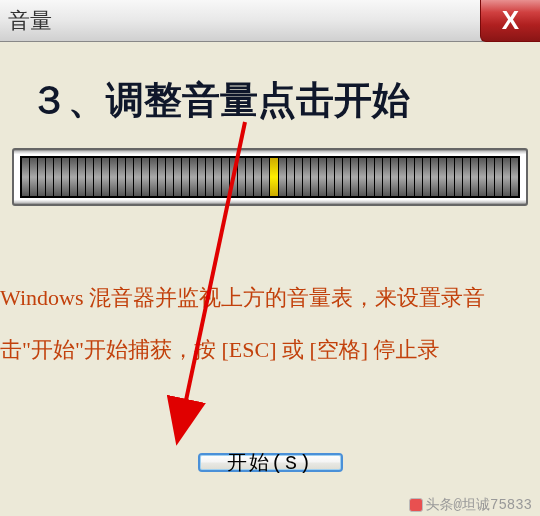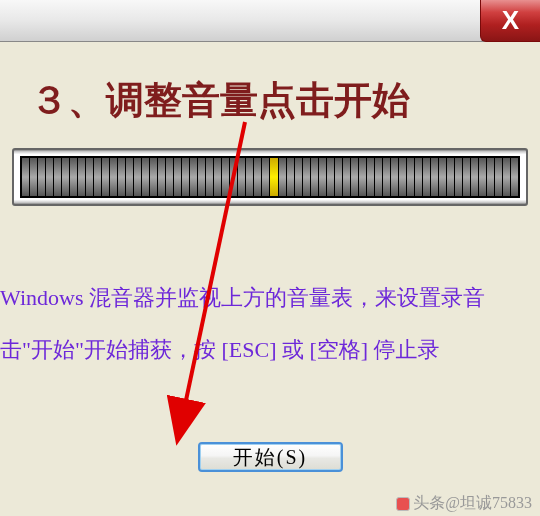--- a/index.html
+++ b/index.html
@@ -45,21 +45,21 @@
       font-weight: bold;
       cursor: pointer;
       position: absolute;
       right: 0;
       top: 0;
     }
     .annotation {
       position: absolute;
       top: 75px;
       left: 30px;
-      color: #7f1d1d;
+      color: #0f172a;
       font-size: 38px;
       font-weight: bold;
       font-family: SimSun, serif;
       z-index: 100;
     }
     .arrow-svg {
       position: absolute;
       top: 100px;
       left: 0;
       z-index: 99;
@@ -91,59 +91,59 @@
       background: linear-gradient(to bottom, #555 0%, #888 30%, #aaa 50%, #888 70%, #555 100%);
     }
     .meter-bar.peak {
       background: linear-gradient(to bottom, #ccaa00 0%, #ffee00 50%, #ccaa00 100%);
     }
     .instruction-text {
       position: absolute;
       top: 278px;
       left: 0;
       right: 8px;
-      color: #6d28d9;
+      color: #c2410c;
       font-size: 22px;
       line-height: 1.8;
       font-family: SimSun, serif;
     }
     .button-row {
       position: absolute;
       bottom: 44px;
       left: 0;
       right: 0;
       display: flex;
       justify-content: center;
       gap: 30px;
     }
     .btn {
       width: 145px;
-      height: 30px;
+      height: 19px;
       background: linear-gradient(to bottom, #fff 0%, #f5f5f5 45%, #e8e8e4 55%, #ddddd4 100%);
       border: 1px solid #707070;
       border-radius: 4px;
       font-size: 20px;
-      font-family: Liberation Serif, serif;
+      font-family: Liberation Mono, monospace;
       cursor: pointer;
       display: flex;
       align-items: center;
       justify-content: center;
       letter-spacing: 2px;
     }
     .btn.primary {
       border: 2px solid #4a90d8;
       box-shadow: inset 0 0 0 1px #a0d0f0;
     }
     .watermark {
       position: absolute;
       bottom: 2px;
       right: 8px;
-      font-size: 16px;
+      font-size: 14px;
       color: #999;
-      font-family: Liberation Serif, serif;
+      font-family: Liberation Mono, monospace;
       padding-left: 18px;
     }
     .watermark-icon {
       display: inline-block;
       width: 14px;
       height: 14px;
       border: 1px solid #bbb;
       border-radius: 3px;
       background: #e85050;
       vertical-align: middle;
@@ -151,20 +151,21 @@
       font-size: 9px;
       color: white;
       text-align: center;
       line-height: 14px;
     }
   </style>
 </head>
 <body>
 
 <div class="titlebar">
+  <span class="title-text">音量</span>
   <div class="close-btn">
     <span>X</span>
   </div>
 </div>
 
 <div class="annotation">３、调整音量点击开始</div>
 
 <svg class="arrow-svg" width="540" height="380">
   <defs>
     <marker id="arrowhead" markerWidth="12" markerHeight="10" refX="10" refY="5" orient="auto">

